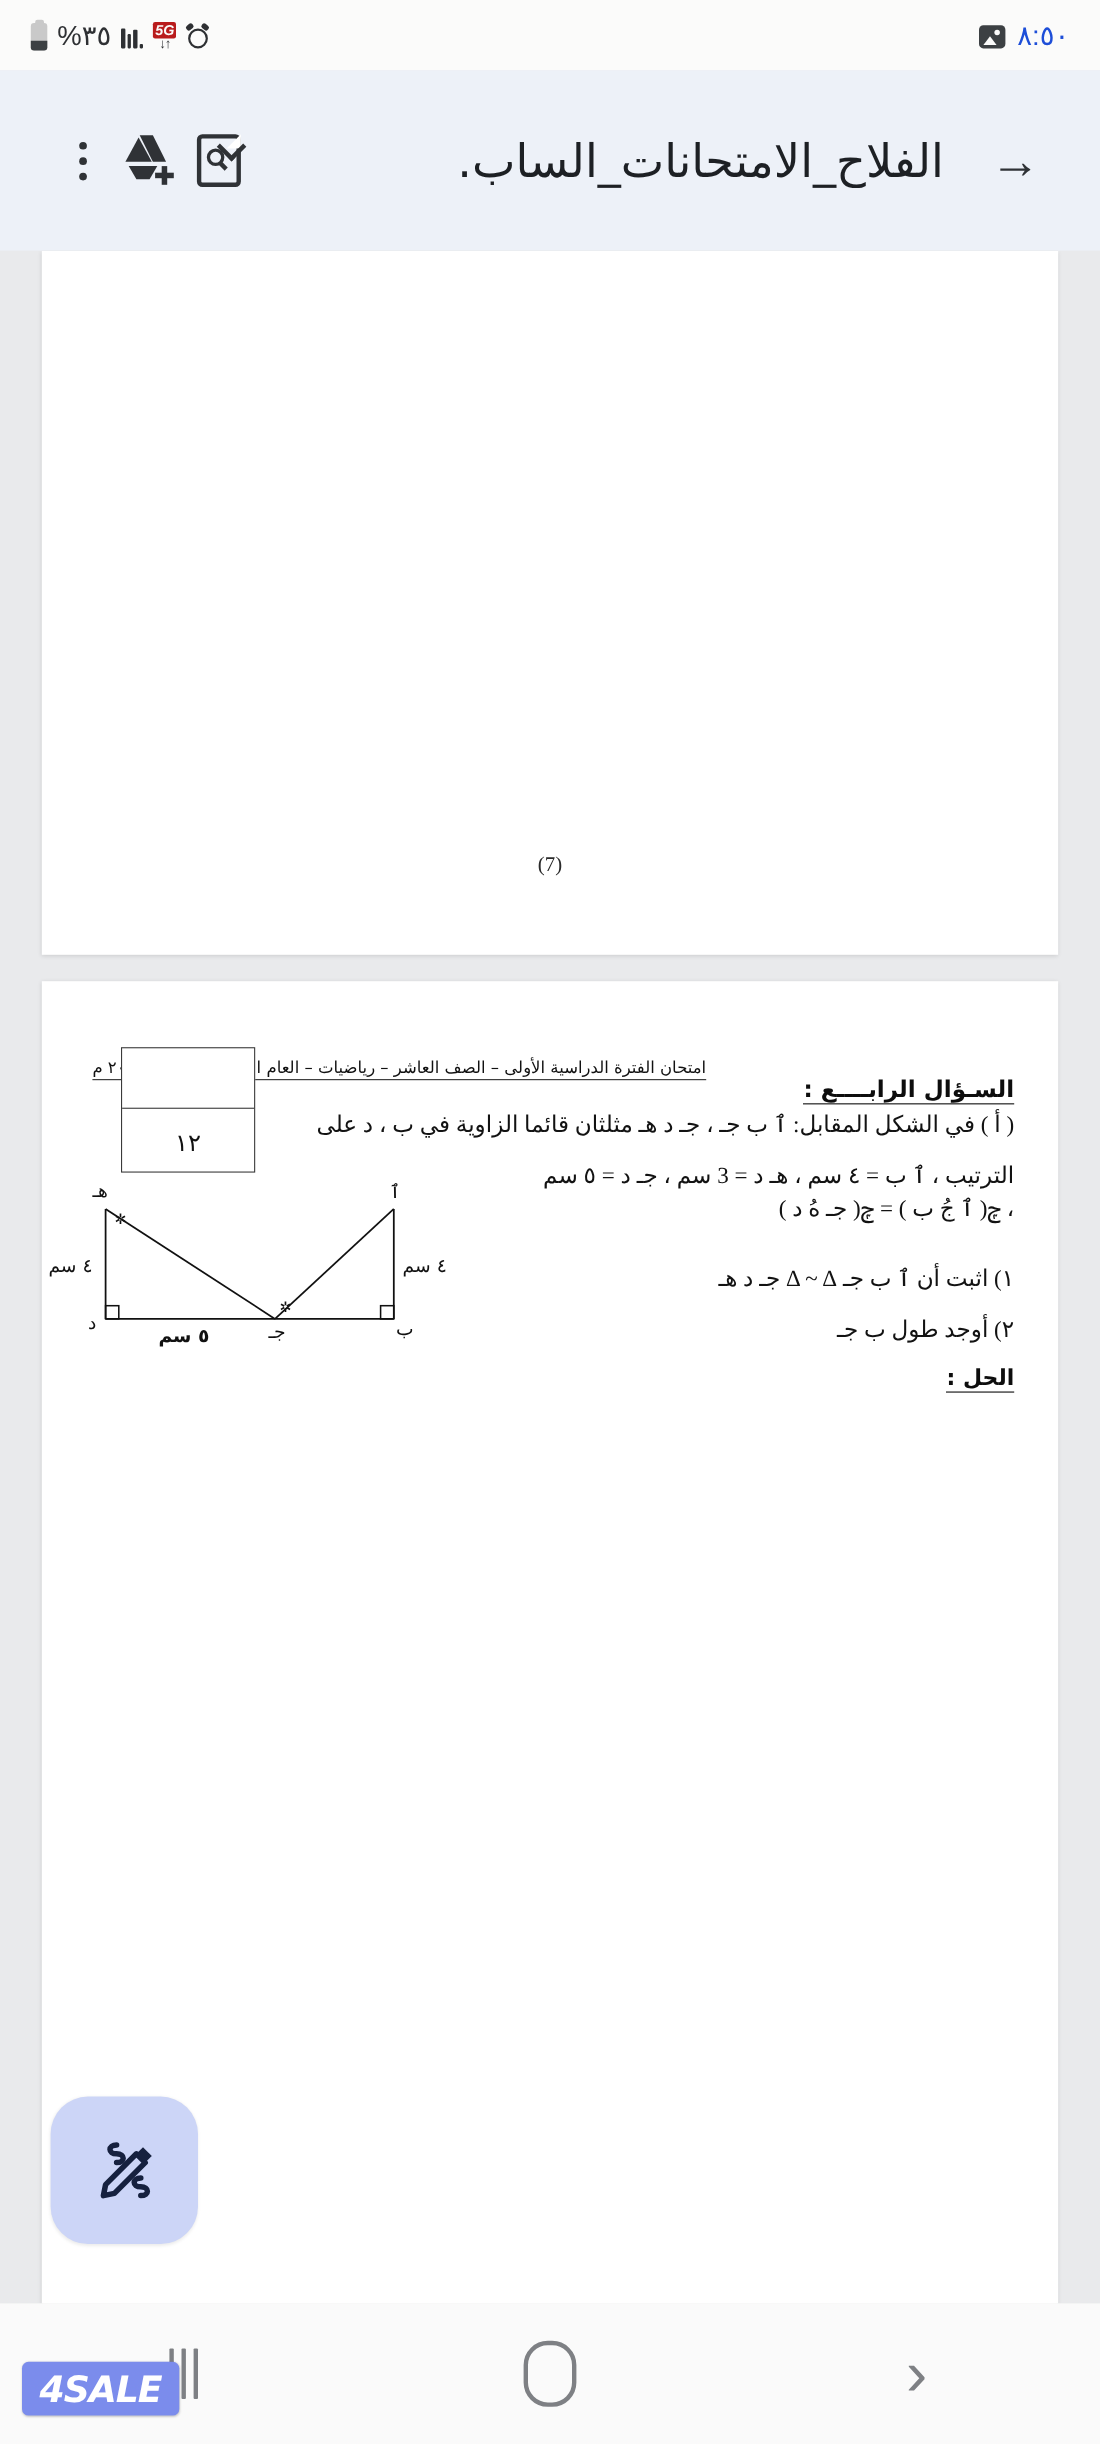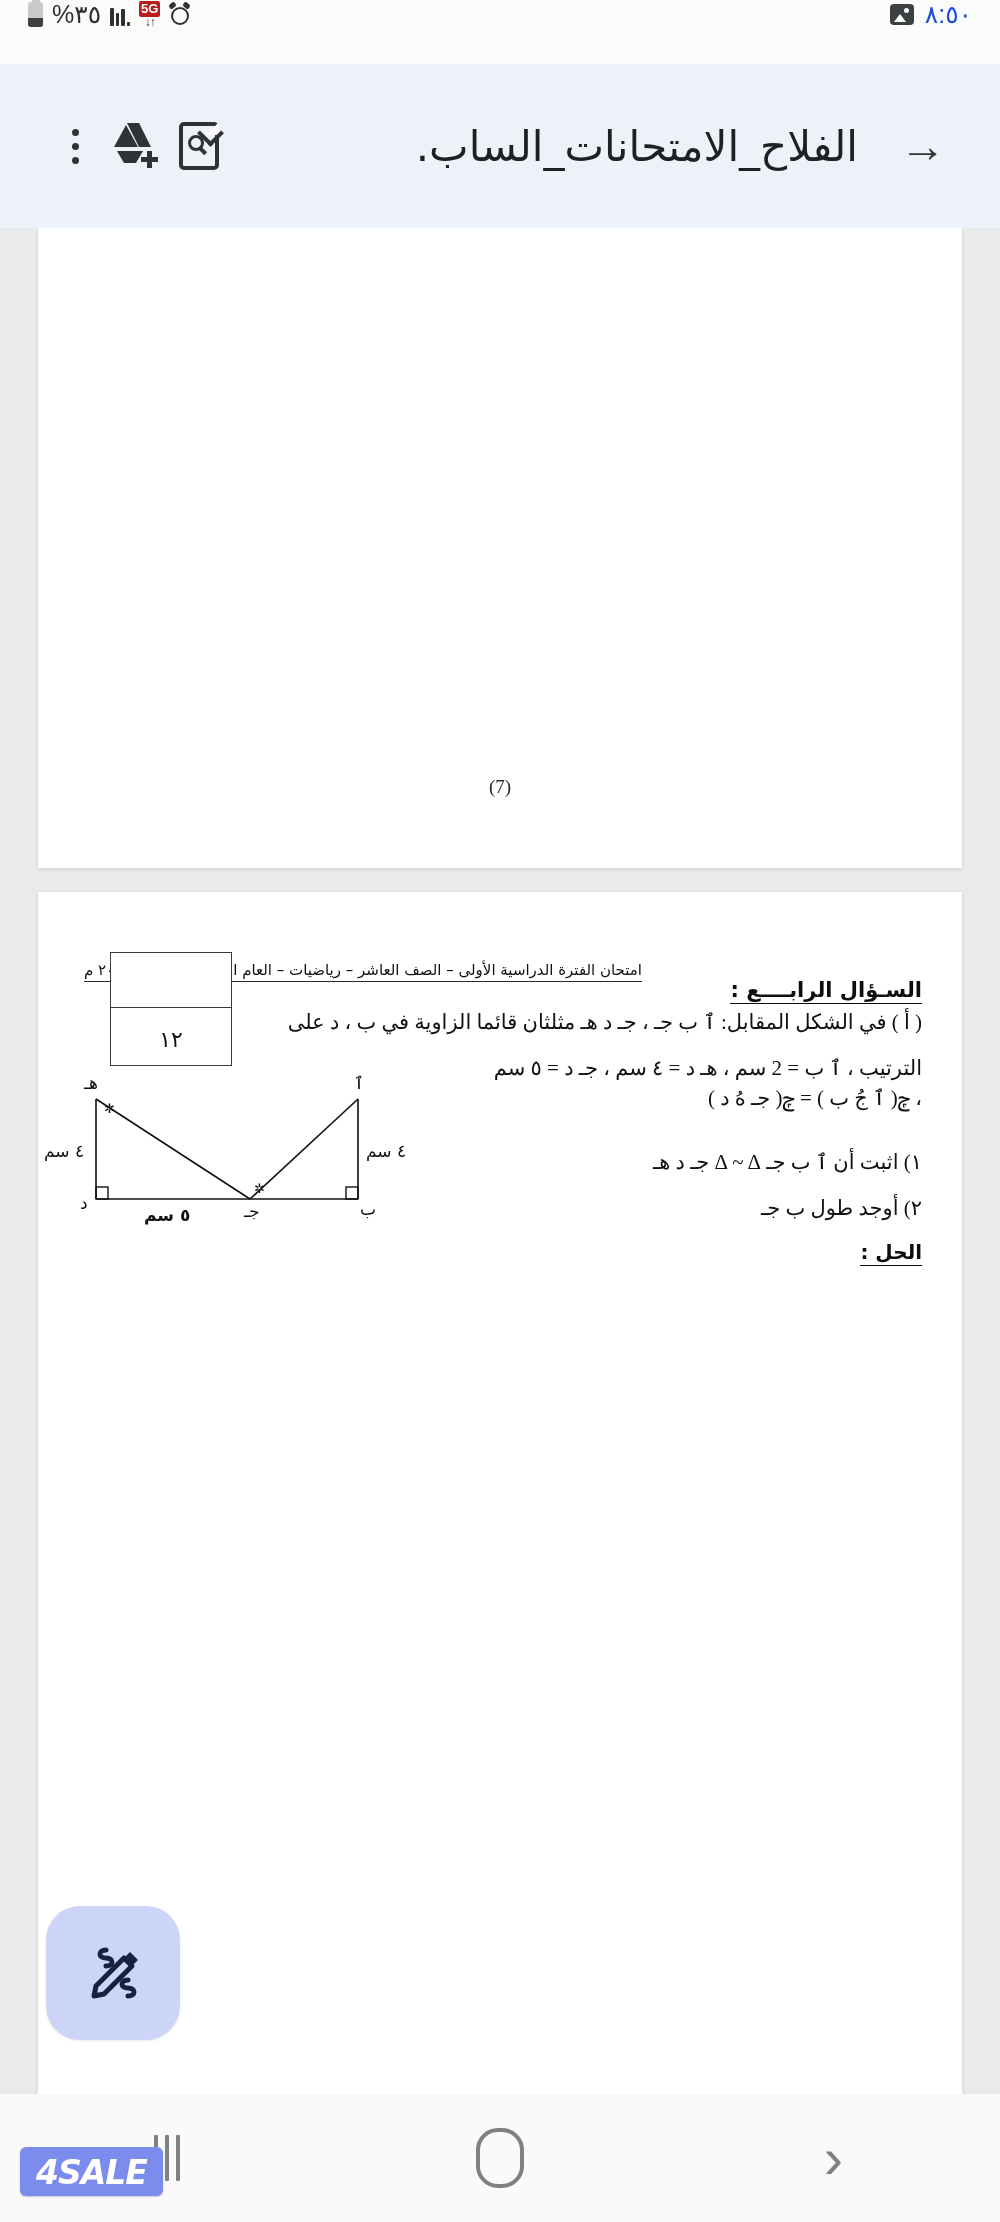--- a/index.html
+++ b/index.html
@@ -8,22 +8,22 @@
     font-family:"Liberation Sans", sans-serif;
     background:#e9eaec;
     overflow:hidden;
   }
   #screen { position:relative; width:1000px; height:2222px; background:#e9eaec; }
 
   
   .status-bar {
     position:absolute; top:0; left:0; width:1000px; height:64px;
     background:#fbfbfa;
-    display:flex; align-items:flex-start; justify-content:space-between;
-    padding:0 28px;
+    display:flex; align-items:flex-end; justify-content:space-between;
+    padding:16px 28px;
   }
   .status-left { display:flex; align-items:center; gap:9px; }
   .status-right { display:flex; align-items:center; gap:11px; }
   .battery-icon {
     position:relative; width:15px; height:25px;
     border-radius:3px; background:#c9c9c9; border:0;
     display:inline-block;
   }
   .battery-icon:before {
     content:""; position:absolute; top:-3px; left:3.5px;
@@ -36,21 +36,21 @@
   .battery-pct { font-size:25px; color:#2e3033; letter-spacing:0px; font-weight:400; }
   .signal-icon { display:flex; align-items:flex-end; gap:2px; height:22px; }
   .signal-icon i { display:block; width:3.5px; background:#2e3033; border-radius:1px; }
   .signal-icon i:nth-child(1){ height:18px; }
   .signal-icon i:nth-child(2){ height:13px; }
   .signal-icon i:nth-child(3){ height:17px; }
   .signal-icon i:nth-child(4){ height:4px; }
   .net-badge { display:flex; flex-direction:column; align-items:center; gap:0px; }
   .net-badge .tag {
     background:#b91c1c; color:#fbfbfa; font-size:13px; font-weight:700;
-    padding:1px 2px; border-radius:2px; line-height:1.05;
+    padding:1px 2px; border-radius:2px; line-height:1.05;font-style:italic;
   }
   .net-badge .arrows { font-size:12px; color:#2e3033; line-height:1; margin-top:-1px; letter-spacing:-1px; }
   .alarm-icon { width:21px; height:21px; position:relative; }
   .alarm-icon .bell {
     position:absolute; top:3px; left:1.5px; width:18px; height:18px;
     border:2.6px solid #2e3033; border-radius:50%;
   }
   .alarm-icon:before, .alarm-icon:after {
     content:""; position:absolute; top:-1px; width:7px; height:5px;
     background:#2e3033; border-radius:2px;
@@ -284,21 +284,21 @@
       <div class="exam-header">امتحان الفترة الدراسية الأولى – الصف العاشر – رياضيات –  العام الدراسي    ٢٠٢٤ – ٢٠٢٥ م</div>
 
       <div class="q-label">السـؤال الرابــــع :</div>
 
       <div class="mark-box">
         <div class="divider"></div>
         <div class="mark-val">١٢</div>
       </div>
 
       <div class="q-line" id="q-a">( أ ) في الشكل المقابل: ٱ ب جـ  ، جـ د هـ  مثلثان قائما الزاوية في  ب ، د على</div>
-      <div class="q-line" id="q-a2">الترتيب ،  ٱ ب = 2 سم  ،   هـ د = ٤ سم ،  جـ د = ٥ سم</div>
+      <div class="q-line" id="q-a2">الترتيب ،  ٱ ب = ٤ سم  ،   هـ د = 3 سم ،  جـ د = ٥ سم</div>
       <div class="q-line" id="q-a3">، ݼ( ٱ جُ ب )  =  ݼ( جـ هُ د )</div>
       <div class="q-line" id="q-b1">١) اثبت أن   ٱ ب جـ Δ ~ Δ جـ د هـ</div>
       <div class="q-line" id="q-b2">٢) أوجد  طول   ب جـ</div>
 
       <div class="solve-label">الحل :</div>
 
       <div class="fig">
         <svg width="350" height="140" viewBox="0 0 350 140">
 
           <line x1="18" y1="12" x2="18" y2="112" stroke="#111" stroke-width="1.6"></line>

